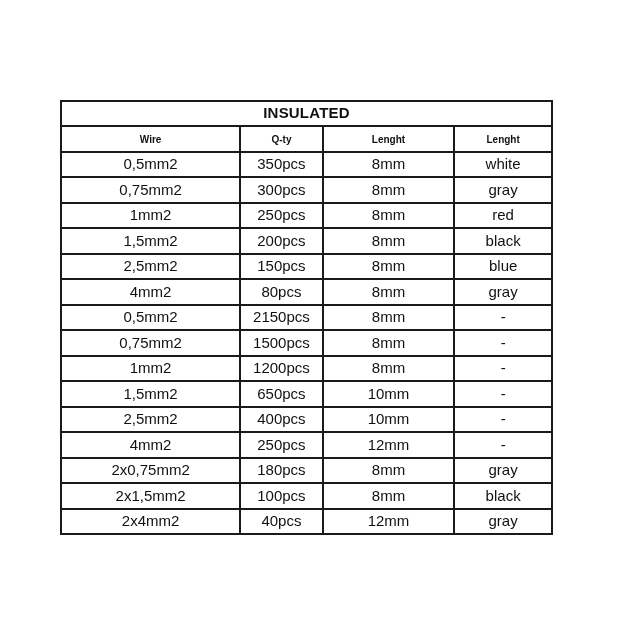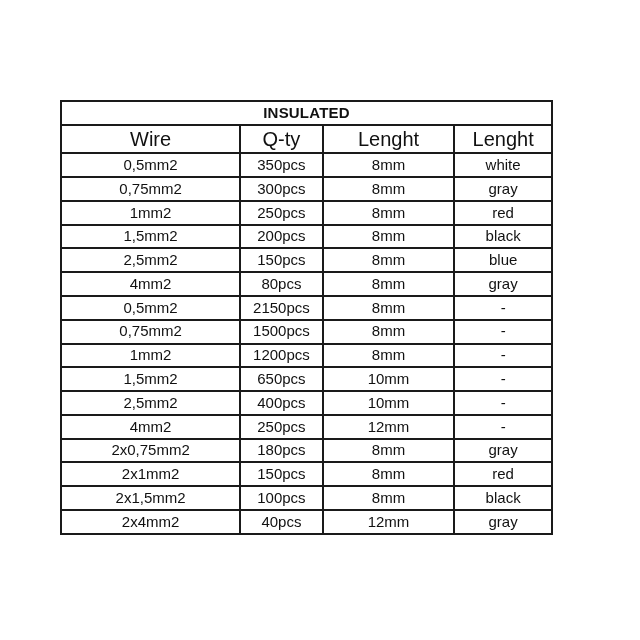--- a/index.html
+++ b/index.html
@@ -45,22 +45,22 @@
     color: var(--text-color);
     white-space: nowrap;
     overflow: hidden;
   }
   table.spec-table .section-title-cell {
     font-weight: bold;
     font-size: 15px;
     letter-spacing: 0.2px;
   }
   table.spec-table th.col-header-cell {
-    font-weight: normal;
-    font-size: 20px;
+    font-weight: bold;
+    font-size: 10px;
   }
   col.c-wire   { width: 36.5%; }
   col.c-qty    { width: 16.8%; }
   col.c-length { width: 26.8%; }
   col.c-color  { width: 19.9%; }
 </style>
 </head>
 <body>
 
 <div class="page">
@@ -153,26 +153,20 @@
           <td>12mm</td>
           <td>-</td>
         </tr>
         <tr>
           <td>2x0,75mm2</td>
           <td>180pcs</td>
           <td>8mm</td>
           <td>gray</td>
         </tr>
         <tr>
-          <td>2x1mm2</td>
-          <td>150pcs</td>
-          <td>8mm</td>
-          <td>red</td>
-        </tr>
-        <tr>
           <td>2x1,5mm2</td>
           <td>100pcs</td>
           <td>8mm</td>
           <td>black</td>
         </tr>
         <tr>
           <td>2x4mm2</td>
           <td>40pcs</td>
           <td>12mm</td>
           <td>gray</td>

